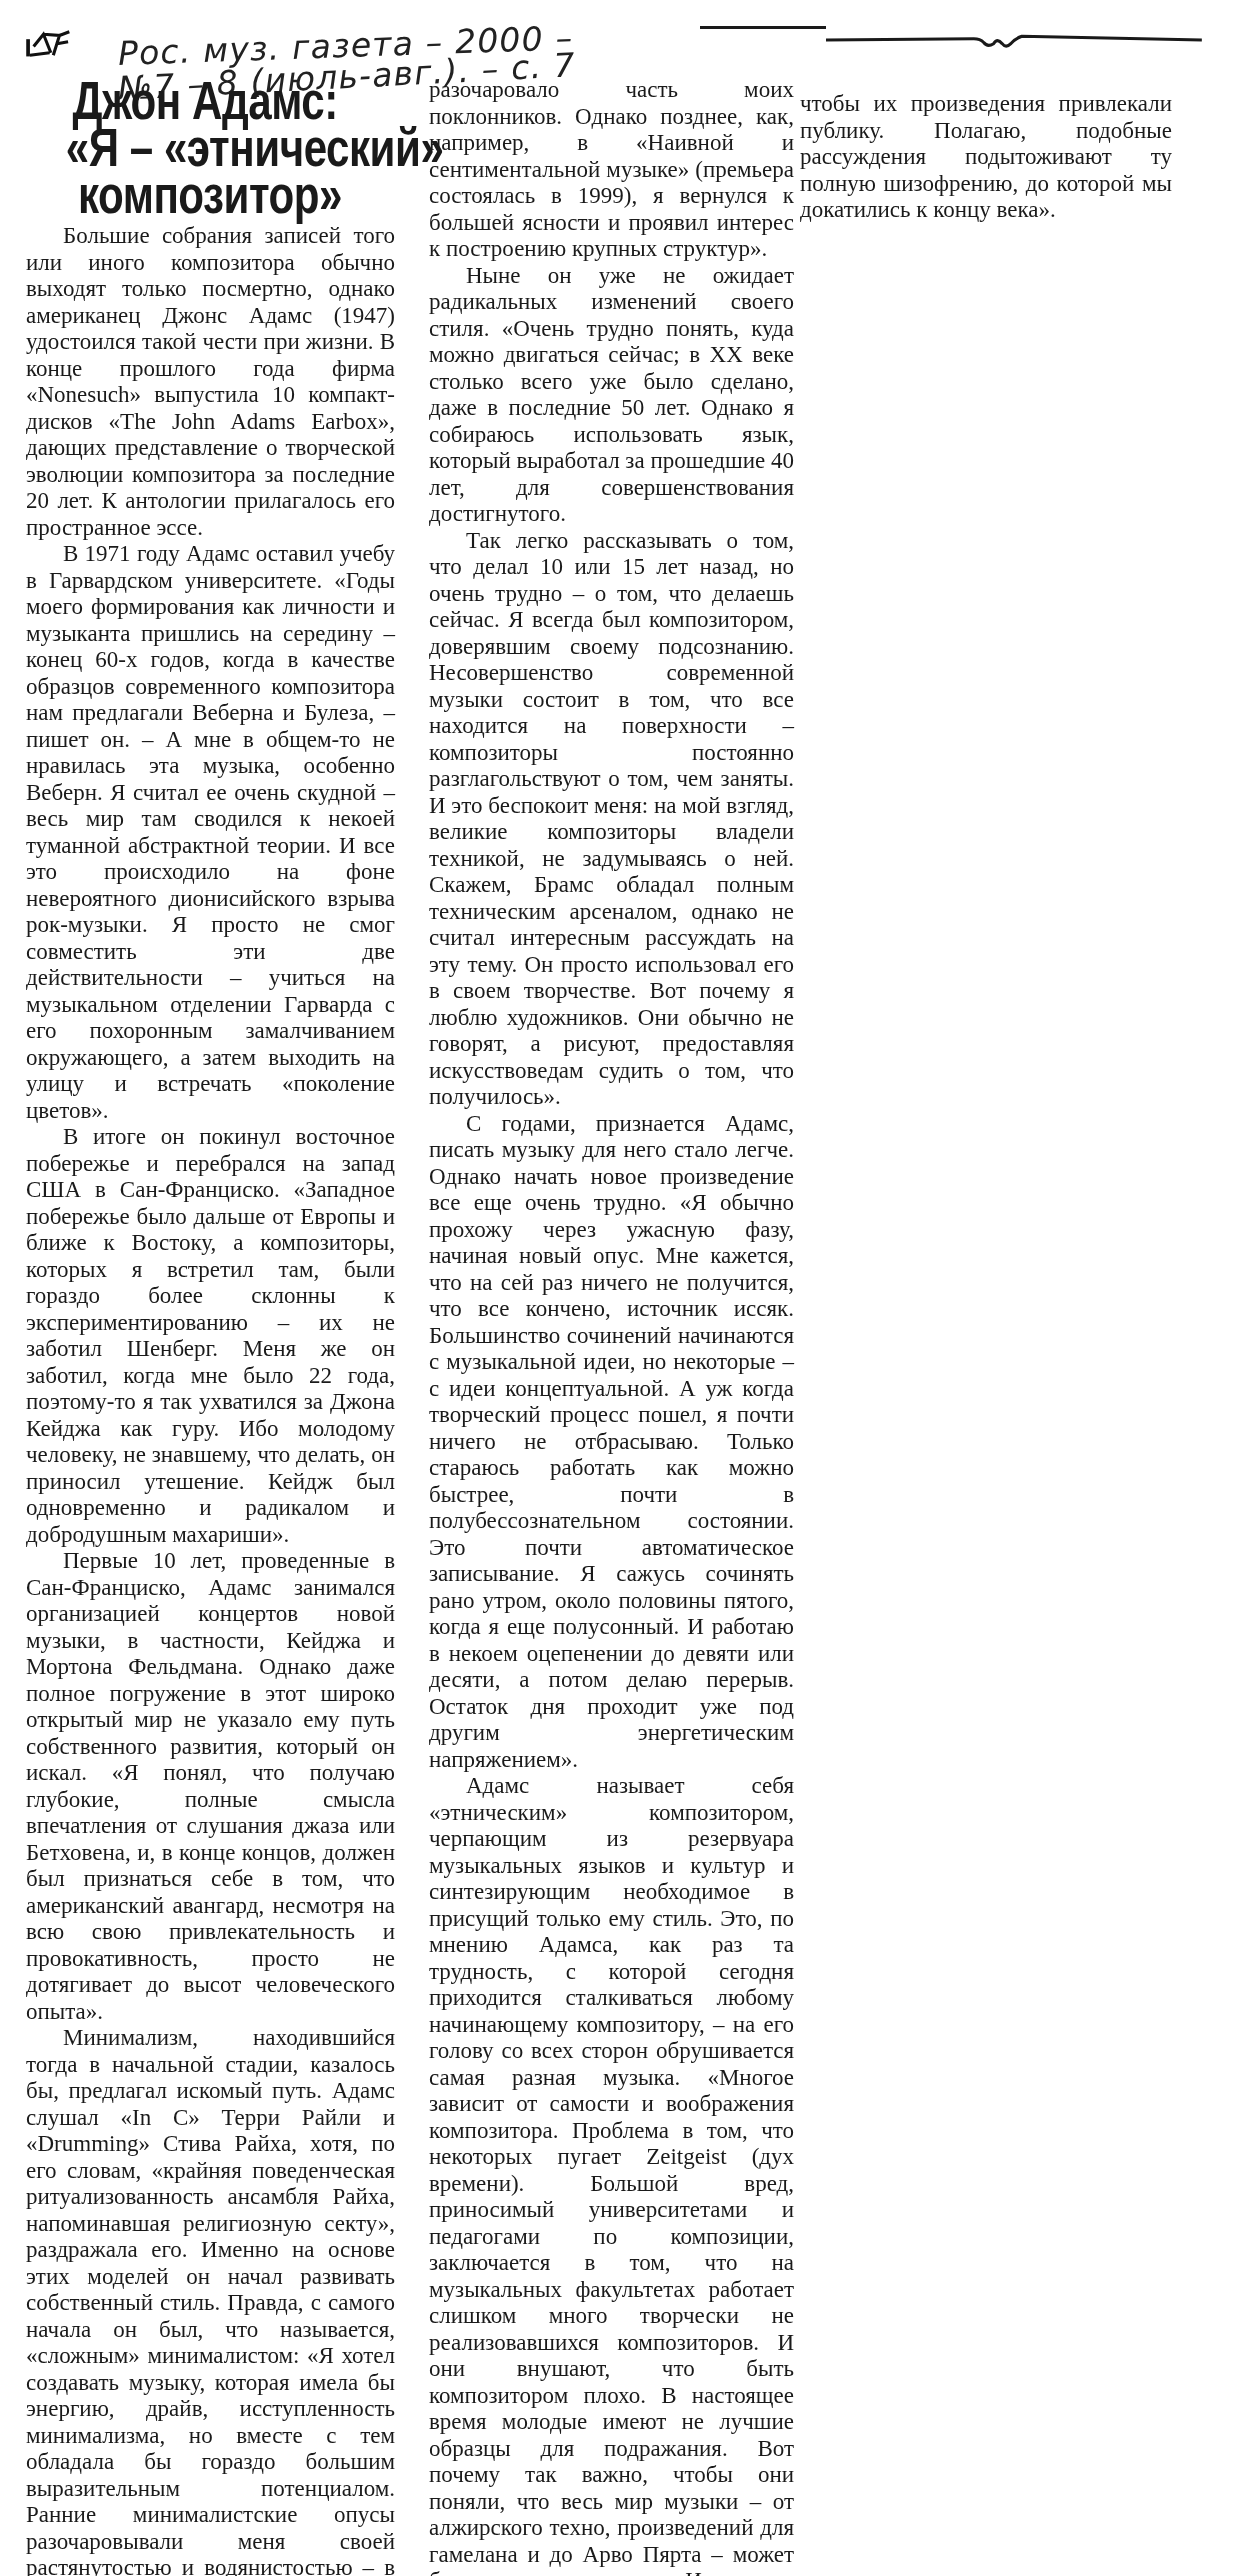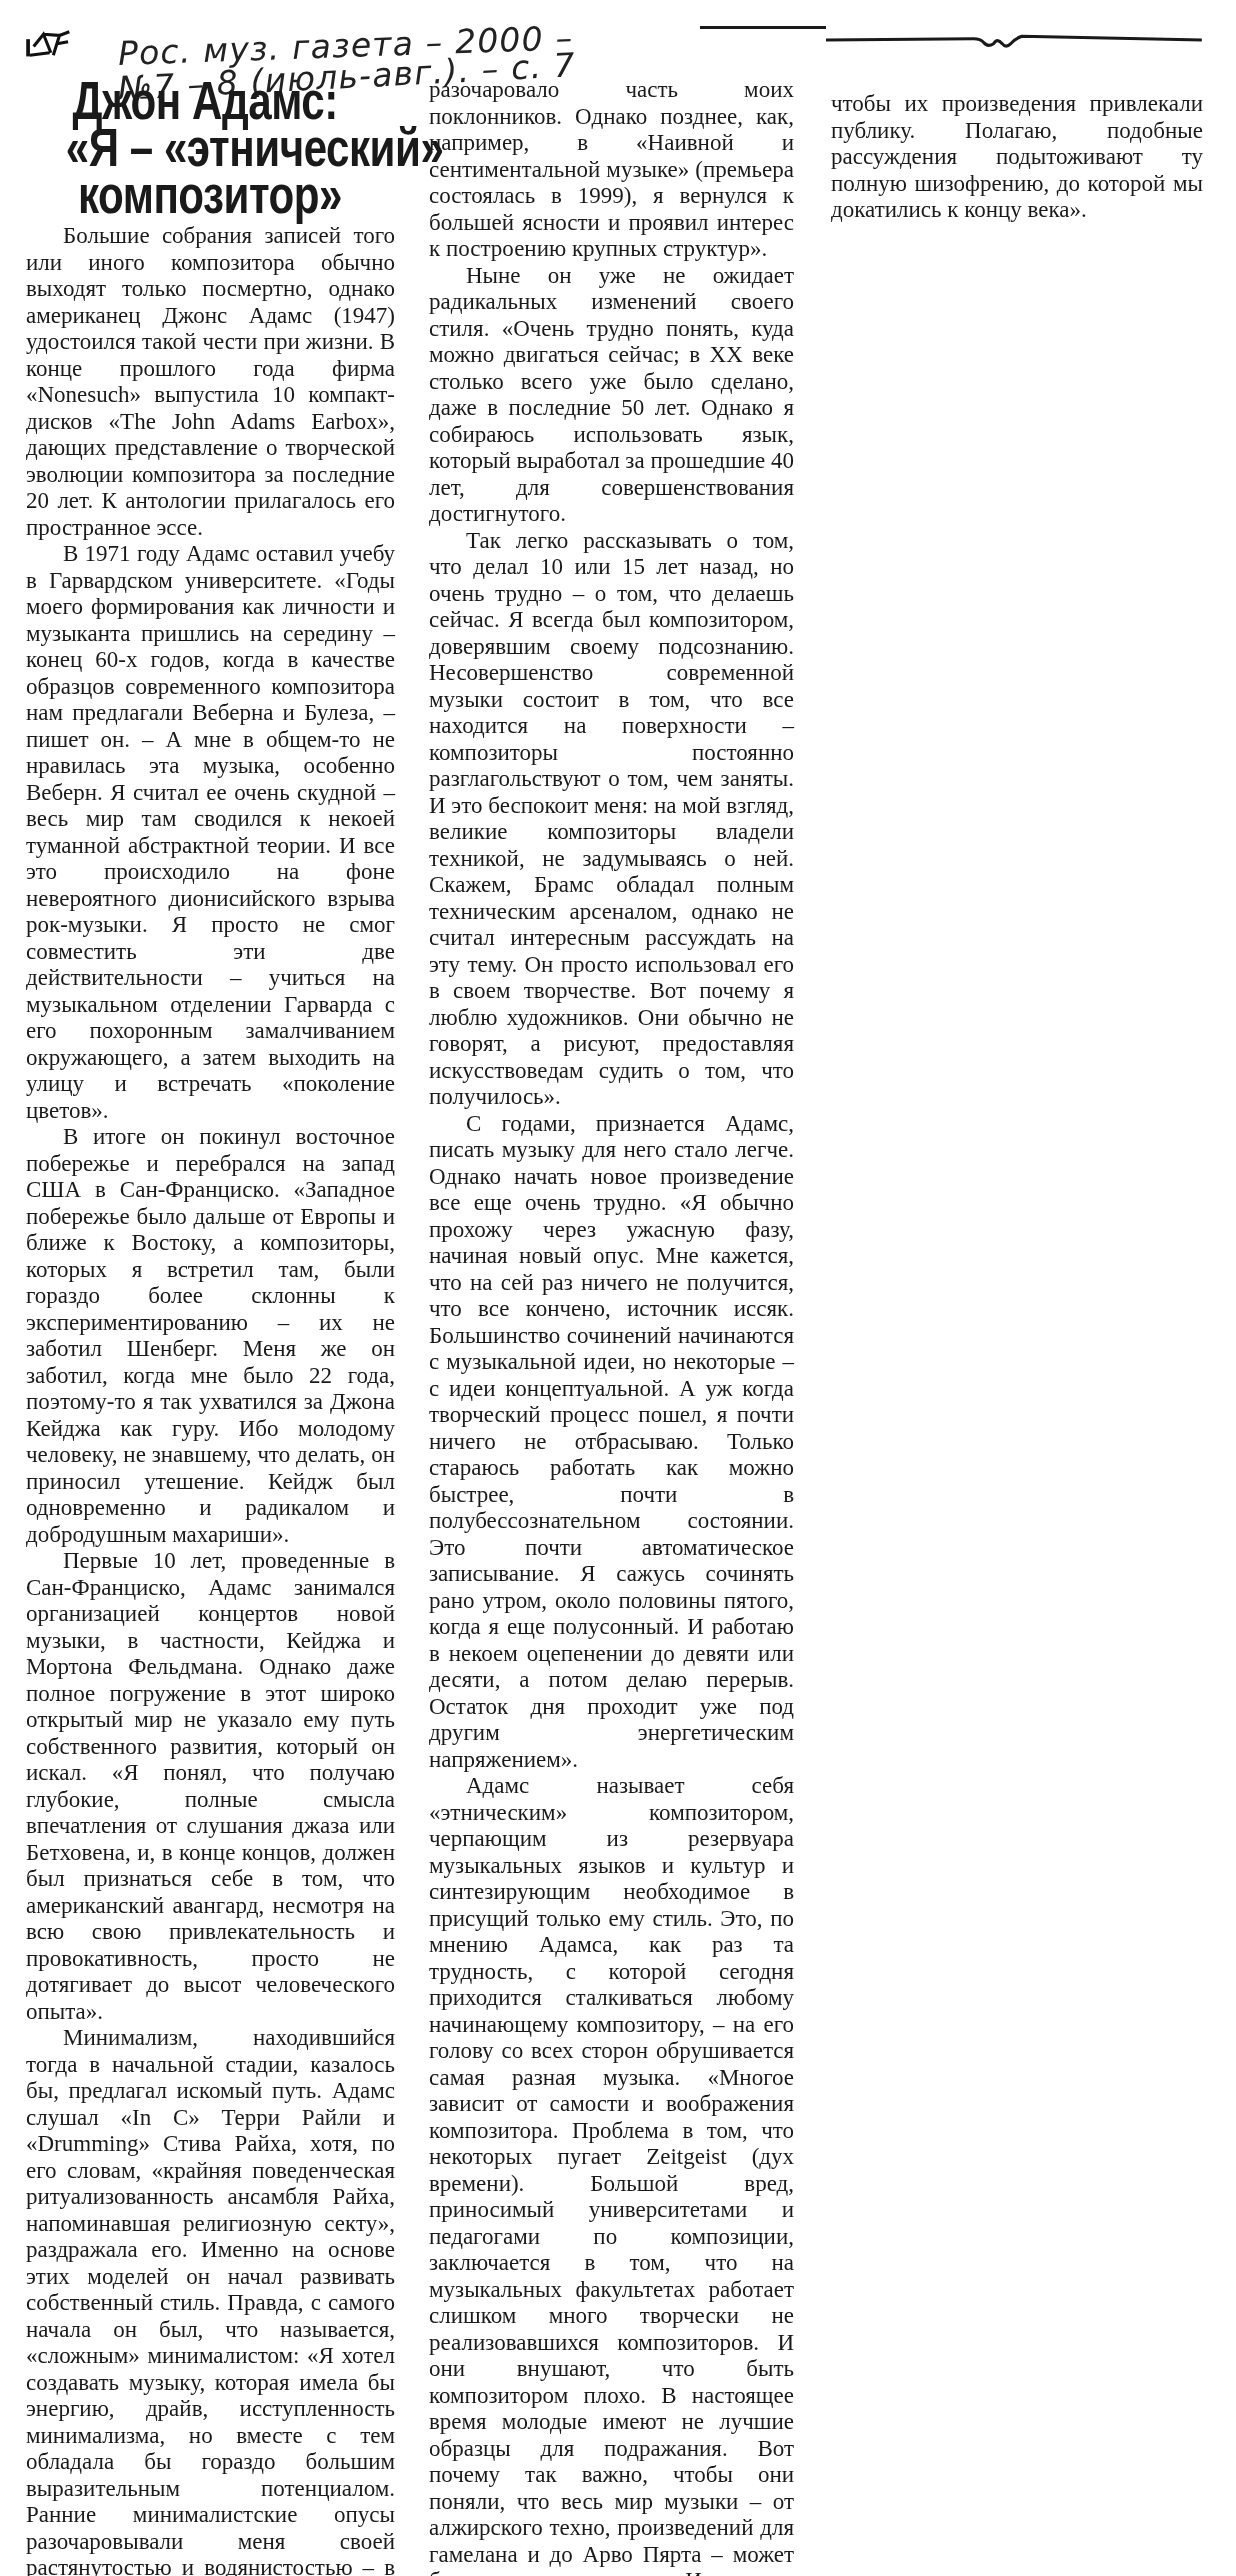--- a/index.html
+++ b/index.html
@@ -10,21 +10,21 @@
                  color: #222; }
   .hw-line1 { position: absolute; left: 93px; top: 9.3px; font-size: 33px; letter-spacing: 1.2px;
               transform: rotate(-2deg); transform-origin: left; white-space: nowrap; }
   .hw-line2 { position: absolute; left: 93px; top: 44px; font-size: 33px; letter-spacing: 1.2px;
               transform: rotate(-3deg); transform-origin: left; white-space: nowrap; }
   .logo-mark { position: absolute; left: 0; top: 3.1px; width: 48px; height: 31px; }
   .column { position: absolute; font-size: 23px; line-height: 26.5px; text-align: justify;
             font-family: "Liberation Serif", serif; }
   #col1 { left: 26px; top: 223px; width: 369px; }
   #col2 { left: 429px; top: 77px; width: 365px; }
-  #col3 { left: 831px; top: 91px; width: 372px; }
+  #col3 { left: 800px; top: 91px; width: 372px; }
   .column p { margin: 0; text-indent: 37px; hyphens: manual; }
   .column p.cont { text-indent: 0; }
   .headline { position: absolute; left: 25px; top: 77px; width: 370px; text-align: center;
               font-family: "Liberation Sans", sans-serif; font-weight: bold;
               transform: scaleX(0.78); transform-origin: center top; }
   .headline div { font-size: 54px; line-height: 47px; letter-spacing: -0.6px; white-space: nowrap; }
   .headline .h1 { margin-left: -12.3px; }
   .ornament { position: absolute; left: 826px; top: 25px; width: 382px; height: 30px; }
   .rule-left { position: absolute; left: 700px; top: 26px; width: 126px; height: 2.5px; background: #1a1a1a; }
 </style>

